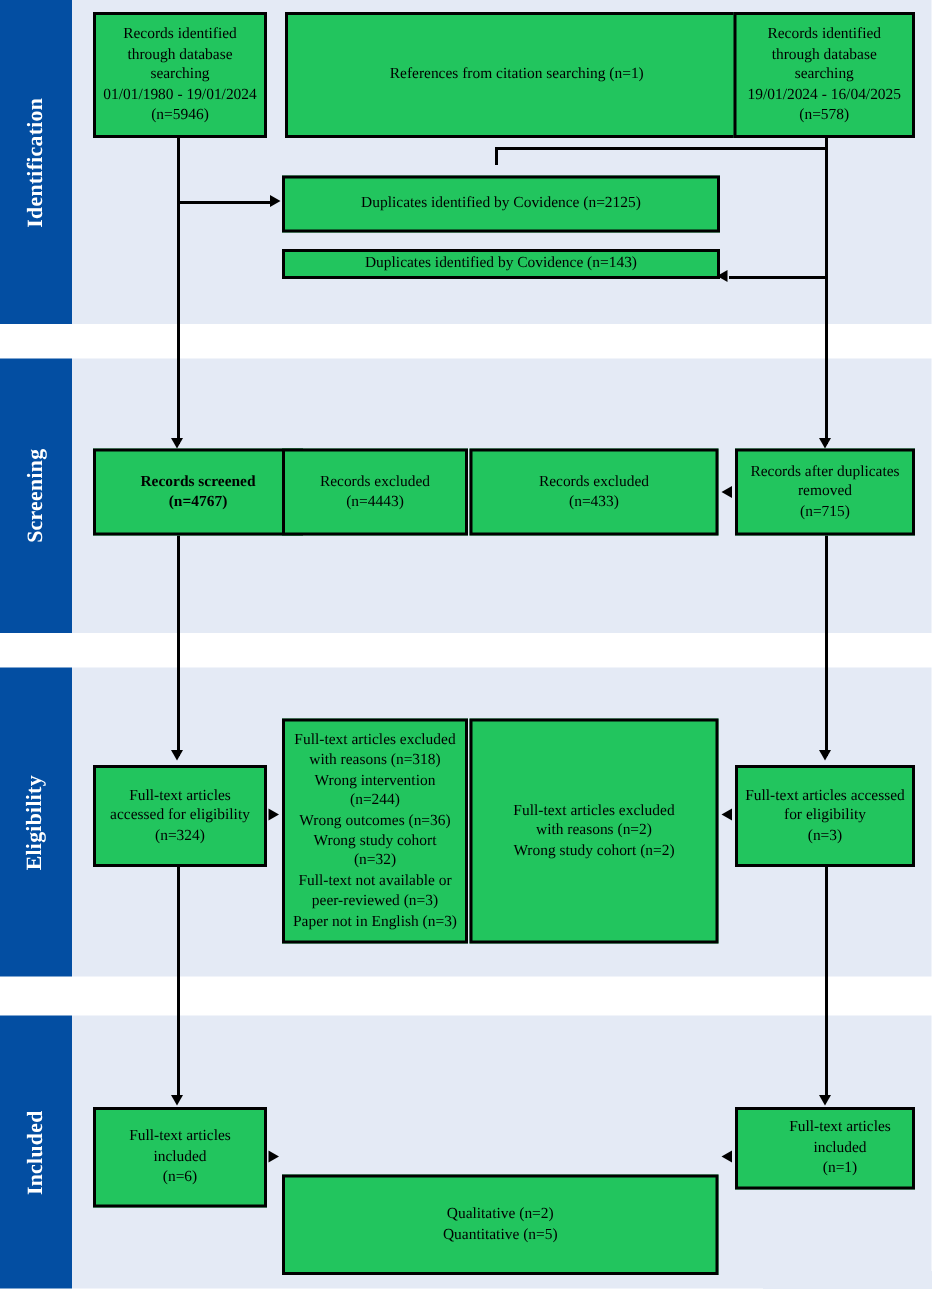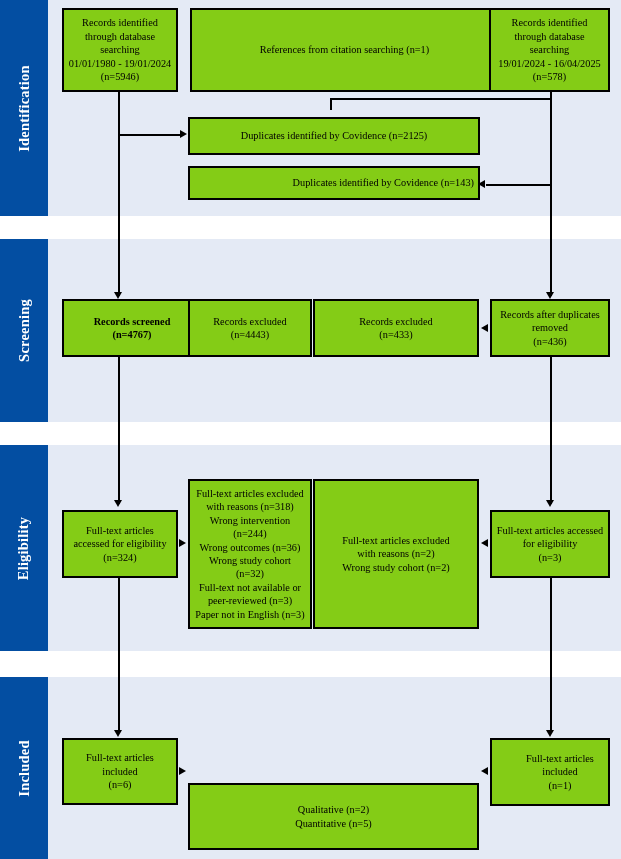--- a/index.html
+++ b/index.html
@@ -13,21 +13,21 @@
   .band .bar{position:absolute;left:0;top:0;width:48px;height:100%;background:#034ea2;}
   .band .field{position:absolute;left:48px;top:0;right:0;height:100%;background:#e4eaf5;}
   .band .vlabel{position:absolute;left:0;top:0;width:48px;height:100%;
                 display:flex;align-items:center;justify-content:center;}
   .band .vlabel span{
      color:#ffffff;font-weight:bold;font-size:14.5px;letter-spacing:.2px;
      white-space:nowrap;transform:rotate(-90deg);transform-origin:center center;
      font-family:"Liberation Serif","DejaVu Serif",serif;}
 
   
-  .box{position:absolute;background:#84cc16;border:2.4px solid #000000;
+  .box{position:absolute;background:#22c55e;border:2.4px solid #000000;
        box-sizing:border-box;display:flex;align-items:center;justify-content:center;}
   .box .txt{font-size:10.3px;line-height:13.4px;color:#000;text-align:center;
             padding:0 4px;white-space:pre-line;}
 
   
   .ln{position:absolute;background:#000000;}
   .arrow{position:absolute;width:0;height:0;}
   .arr-down{border-left:4.6px solid transparent;border-right:4.6px solid transparent;
             border-top:7.5px solid #000;}
   .arr-right{border-top:4.6px solid transparent;border-bottom:4.6px solid transparent;
@@ -125,21 +125,21 @@
 through database
 searching
 19/01/2024 - 16/04/2025
 (n=578)</div>
   </div>
 
   <div class="box" style="left:188px;top:117px;width:292px;height:38px;">
     <div class="txt">Duplicates identified by Covidence (n=2125)</div>
   </div>
 
-  <div class="box" style="left:188px;top:166px;width:292px;height:34px;justify-content:flex-end;">
+  <div class="box" style="left:188px;top:166px;width:292px;height:20px;">
     <div class="txt">Duplicates identified by Covidence (n=143)</div>
   </div>
 
   <div class="box" style="left:62px;top:299px;width:140px;height:58px;font-weight:bold;">
     <div class="txt">Records screened
 (n=4767)</div>
   </div>
 
   <div class="box" style="left:188px;top:299px;width:124px;height:58px;">
     <div class="txt">Records excluded
@@ -147,21 +147,21 @@
   </div>
 
   <div class="box" style="left:313px;top:299px;width:166px;height:58px;">
     <div class="txt">Records excluded
 (n=433)</div>
   </div>
 
   <div class="box" style="left:490px;top:299px;width:120px;height:58px;">
     <div class="txt">Records after duplicates
 removed
-(n=436)</div>
+(n=715)</div>
   </div>
 
   <div class="box" style="left:62px;top:510px;width:116px;height:68px;">
     <div class="txt">Full-text articles
 accessed for eligibility
 (n=324)</div>
   </div>
 
   <div class="box" style="left:188px;top:479px;width:124px;height:150px;">
     <div class="txt">Full-text articles excluded
@@ -190,18 +190,18 @@
     <div class="txt">Full-text articles
 included
 (n=6)</div>
   </div>
 
   <div class="box" style="left:188px;top:738px;width:291px;height:67px;margin-top:45px;">
     <div class="txt">Qualitative (n=2)
 Quantitative (n=5)</div>
   </div>
 
-  <div class="box" style="left:490px;top:738px;width:120px;height:68px;padding-left:20px;">
+  <div class="box" style="left:490px;top:738px;width:120px;height:55px;padding-left:20px;">
     <div class="txt">Full-text articles included
 (n=1)</div>
   </div>
 
 </div>
 
 </body></html>

